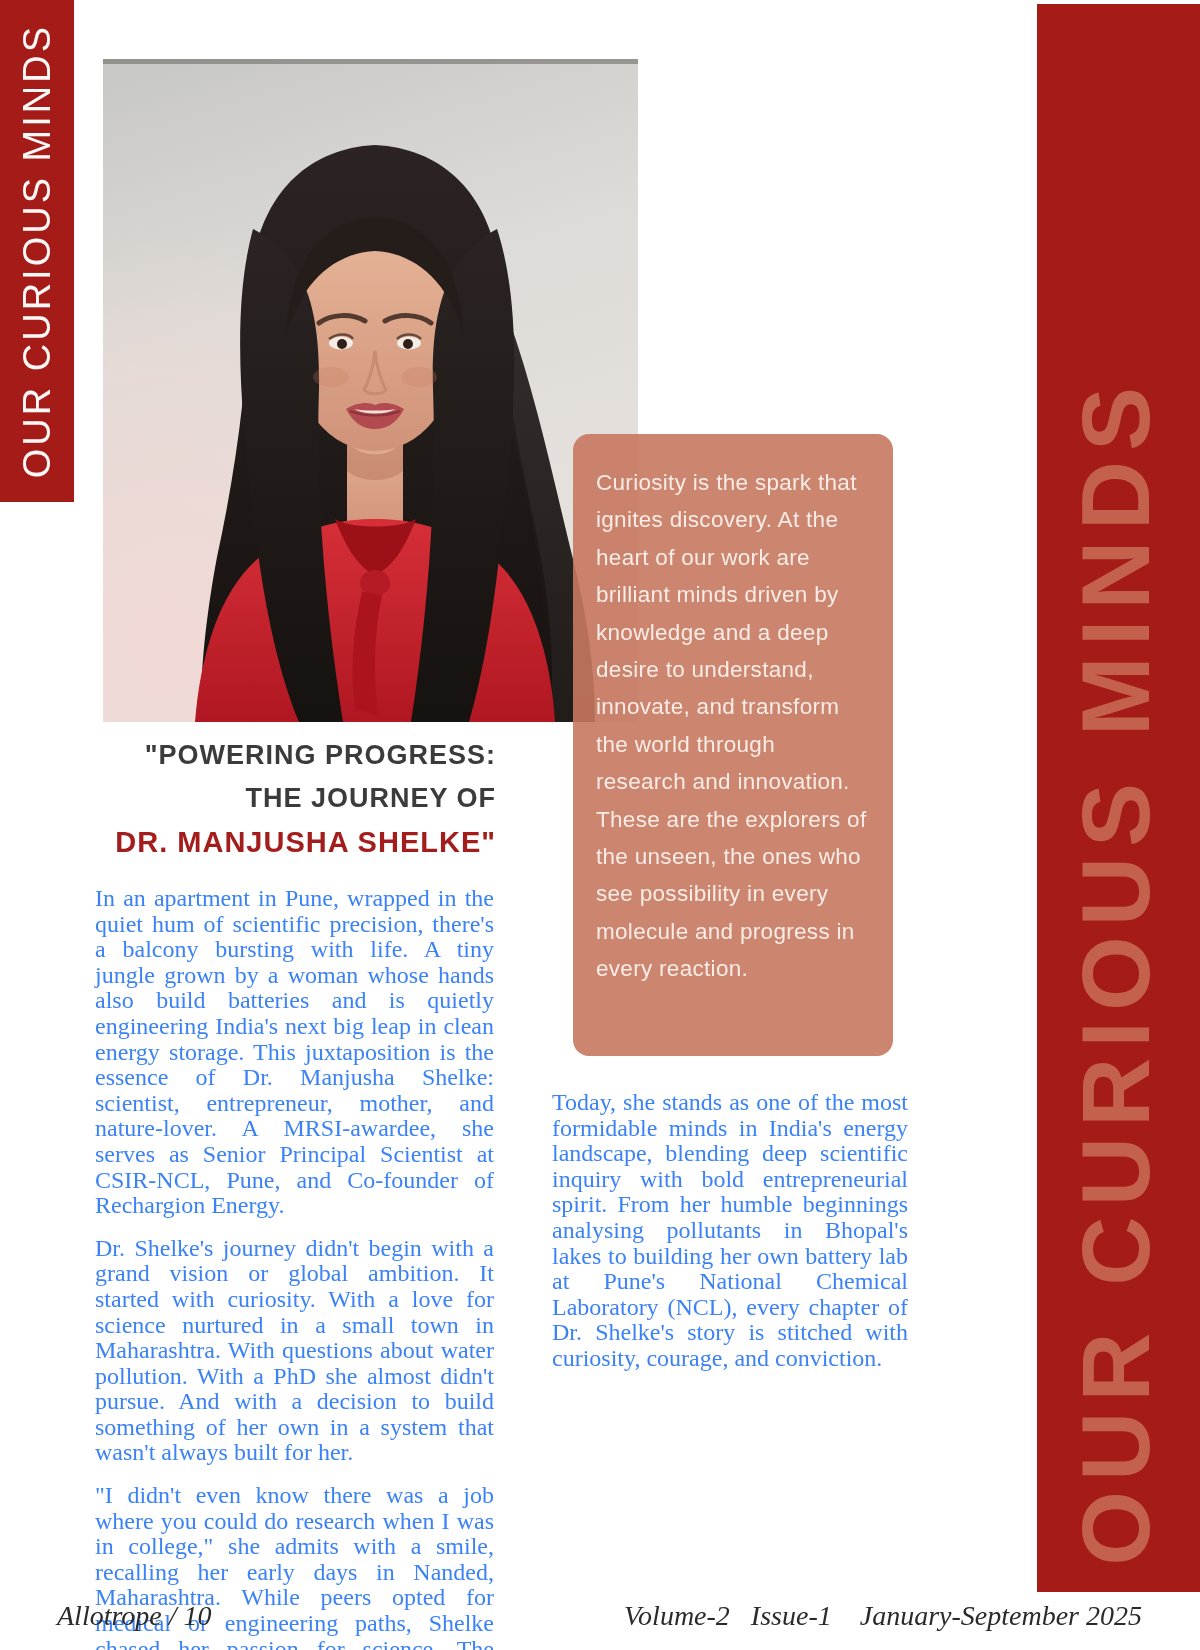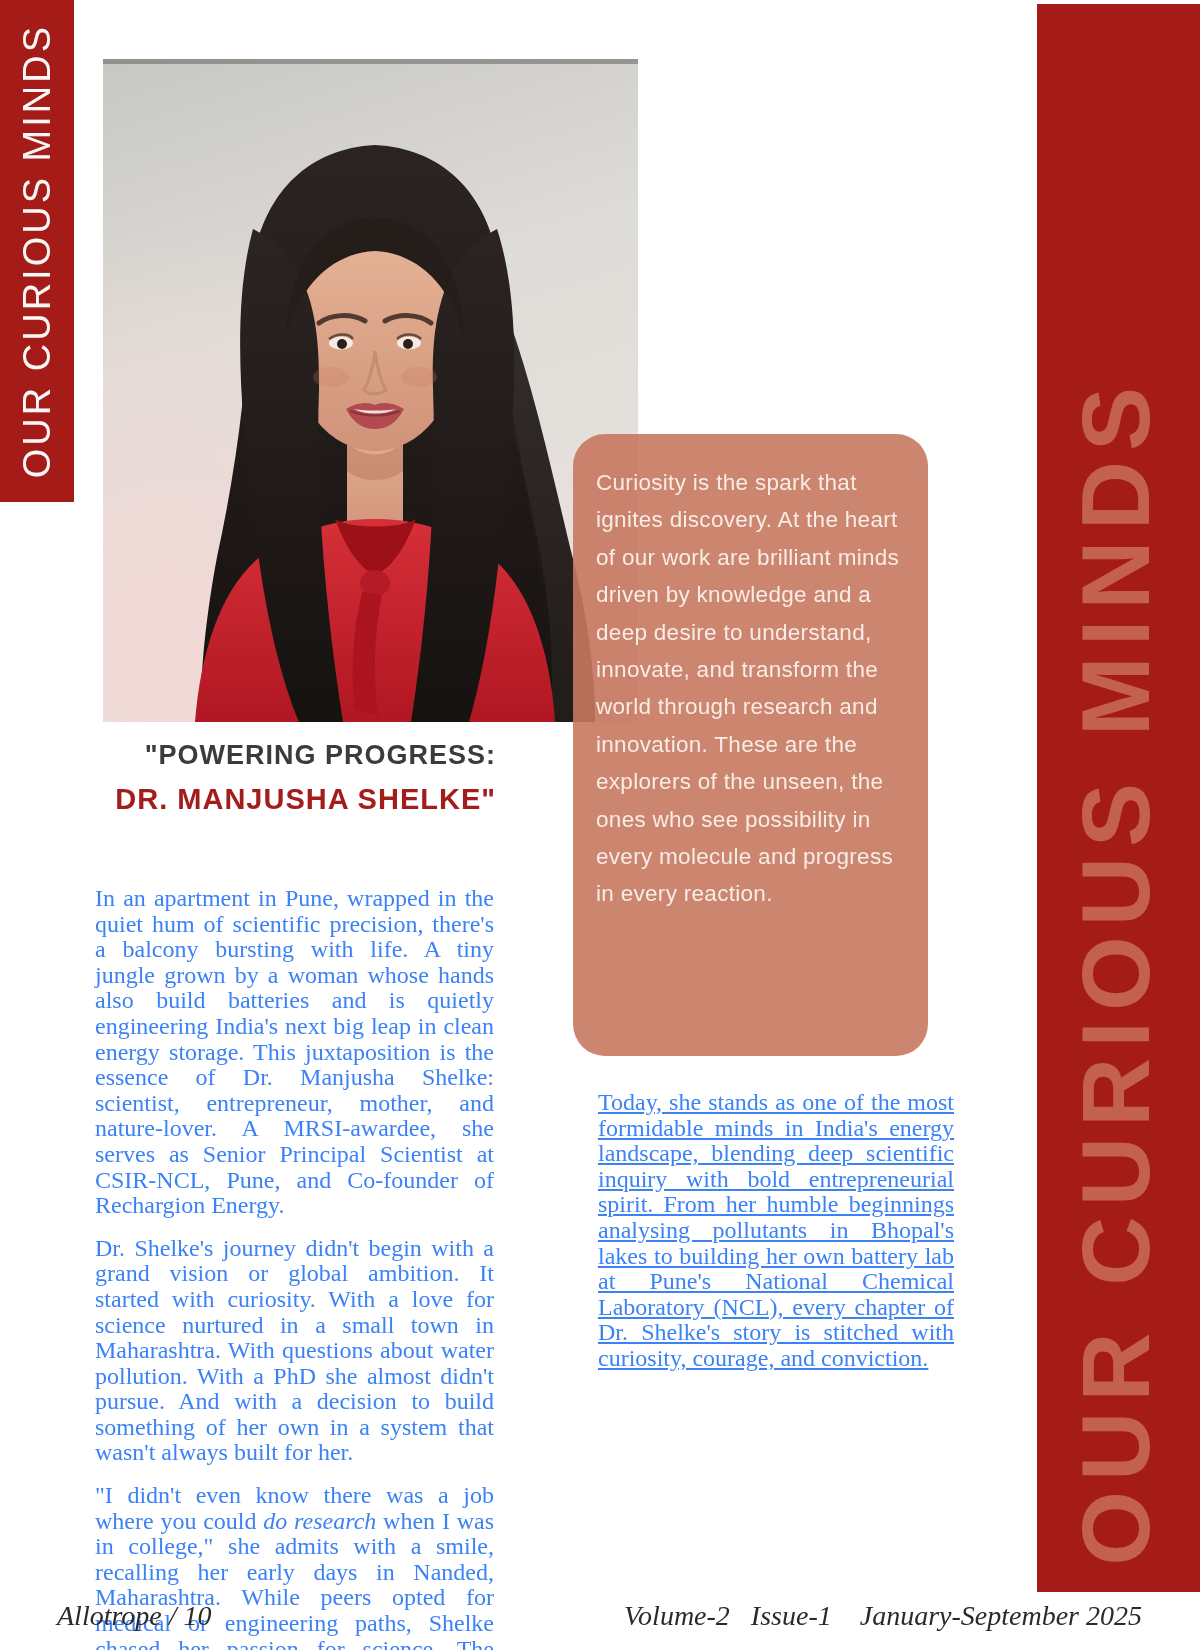--- a/index.html
+++ b/index.html
@@ -21,22 +21,22 @@
   }
   .vtext-right{
     color:#c4614d;font-size:96px;font-weight:700;letter-spacing:10px;
     padding-left:6px;margin-bottom:26px;
   }
   
   .photo{position:absolute;left:103px;top:59px;width:535px;height:663px;}
   .photo svg{display:block;}
   
   .quote-box{
-    position:absolute;left:573px;top:434px;width:355px;height:622px;
-    background:rgba(199,120,95,0.90);border-radius:32px;
+    position:absolute;left:573px;top:434px;width:320px;height:622px;
+    background:rgba(199,120,95,0.90);border-radius:16px;
     box-sizing:border-box;padding:30px 22px 0 23px;
   }
   .quote-text{
     color:#f8ece6;font-size:22.5px;line-height:37.4px;letter-spacing:0.3px;
     font-weight:400;
   }
   
   .title-block{
     position:absolute;left:95px;top:734px;width:401px;text-align:right;
   }
@@ -49,22 +49,22 @@
     letter-spacing:1px;white-space:nowrap;
   }
   
   .col{
     position:absolute;
     font-family:"Liberation Serif",serif;color:#3b82f6;
     font-size:24px;line-height:25.6px;text-align:justify;
   }
   .col p{margin:0 0 17px 0;}
   .col-left{left:95px;top:886px;width:399px;}
-  .col-right{left:598px;top:1090px;width:356px;text-decoration:underline;}
-  .ital{font-style:italic;}
+  .col-right{left:552px;top:1090px;width:356px;}
+  .ital{}
   
   .footer-item{
     position:absolute;top:1600px;
     font-family:"Liberation Serif",serif;font-style:italic;
     font-size:28px;color:#2a2a2a;white-space:pre;
   }
   .footer-left{left:57px;}
   .footer-right{right:58px;}
 </style>
 </head>
@@ -157,20 +157,21 @@
       </g>
     </svg>
   </div>
 
   <div class="quote-box">
     <div class="quote-text">Curiosity is the spark that ignites discovery. At the heart of our work are brilliant minds driven by knowledge and a deep desire to understand, innovate, and transform the world through research and innovation. These are the explorers of the unseen, the ones who see possibility in every molecule and progress in every reaction.</div>
   </div>
 
   <div class="title-block">
     <div class="title-line">"POWERING PROGRESS:</div>
+    <div class="title-line">THE JOURNEY OF</div>
     <div class="title-line-red">DR. MANJUSHA SHELKE"</div>
   </div>
 
   <div class="col col-left">
     <p>In an apartment in Pune, wrapped in the quiet hum of scientific precision, there's a balcony bursting with life. A tiny jungle grown by a woman whose hands also build batteries and is quietly engineering India's next big leap in clean energy storage. This juxtaposition is the essence of Dr. Manjusha Shelke: scientist, entrepreneur, mother, and nature-lover. A MRSI-awardee, she serves as Senior Principal Scientist at CSIR-NCL, Pune, and Co-founder of Rechargion Energy.</p>
     <p>Dr. Shelke's journey didn't begin with a grand vision or global ambition. It started with curiosity. With a love for science nurtured in a small town in Maharashtra. With questions about water pollution. With a PhD she almost didn't pursue. And with a decision to build something of her own in a system that wasn't always built for her.</p>
     <p><span>"I didn't even know there was a job where you could </span><span class="ital">do research</span><span> when I was in college," she admits with a smile, recalling her early days in Nanded, Maharashtra. While peers opted for medical or engineering paths, Shelke chased her passion for science. The world of lab coats and lithium cells came much later, after marriage, a move to Bhopal and a leap of faith into a PhD.</span></p>
   </div>
 
   <div class="col col-right">

